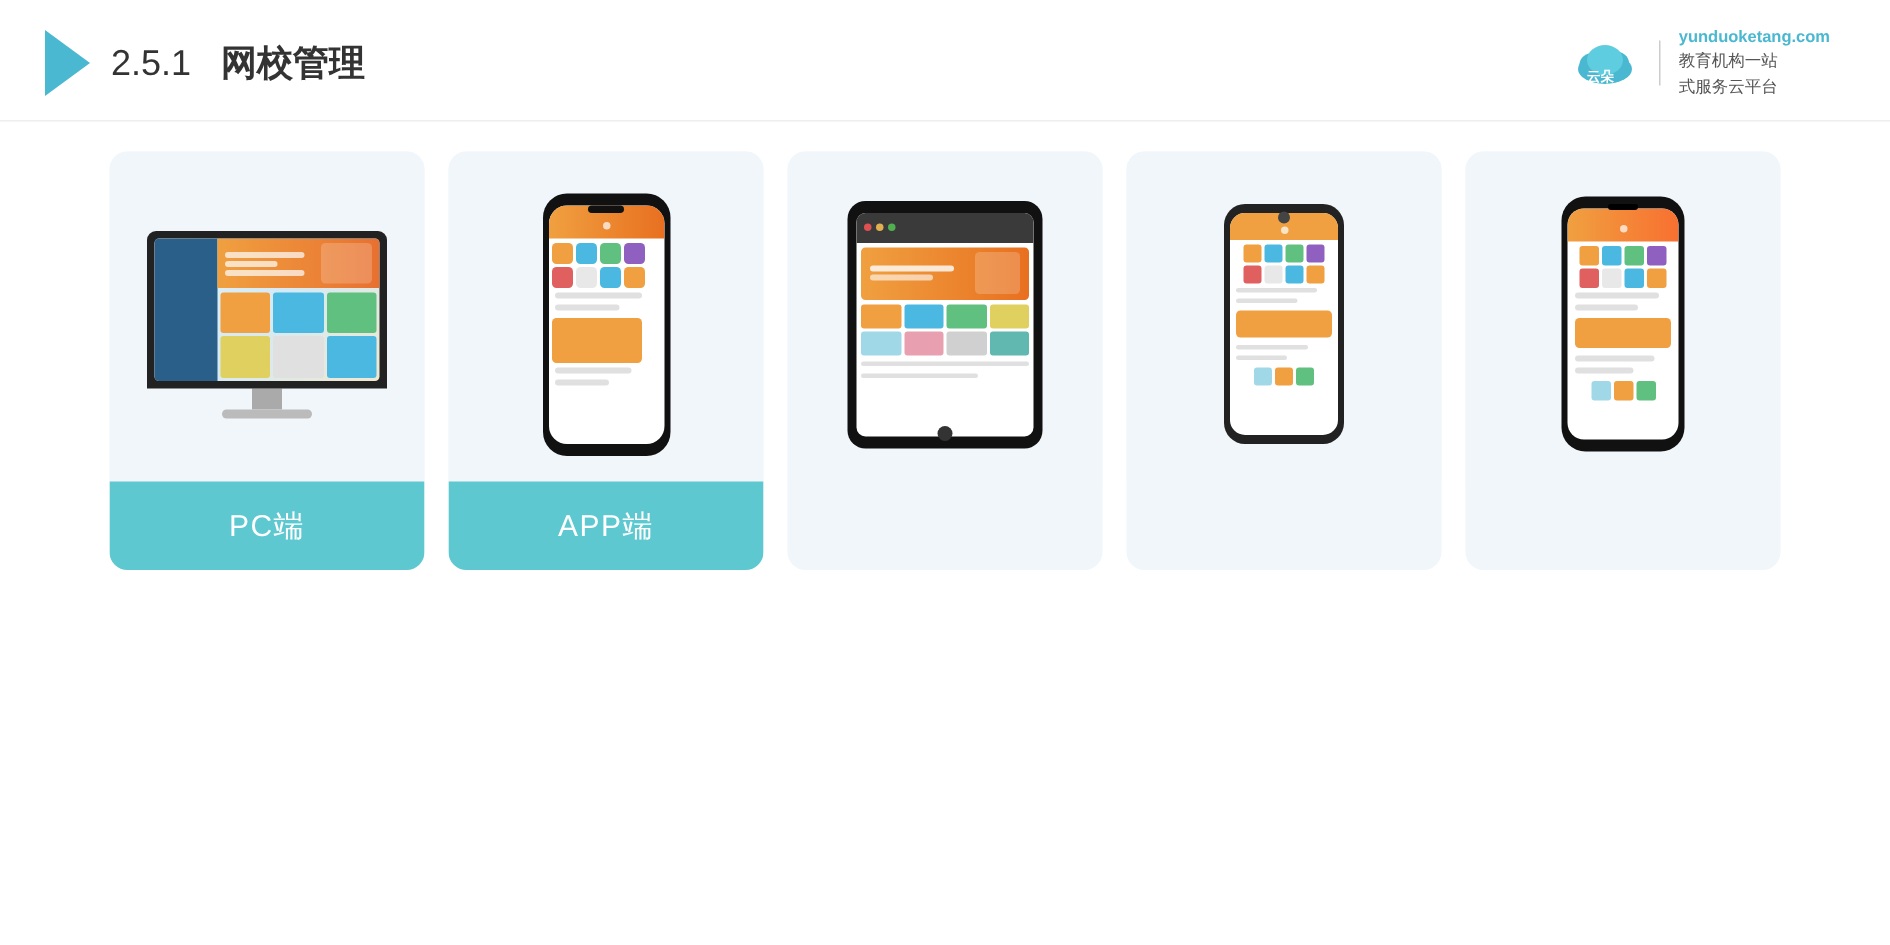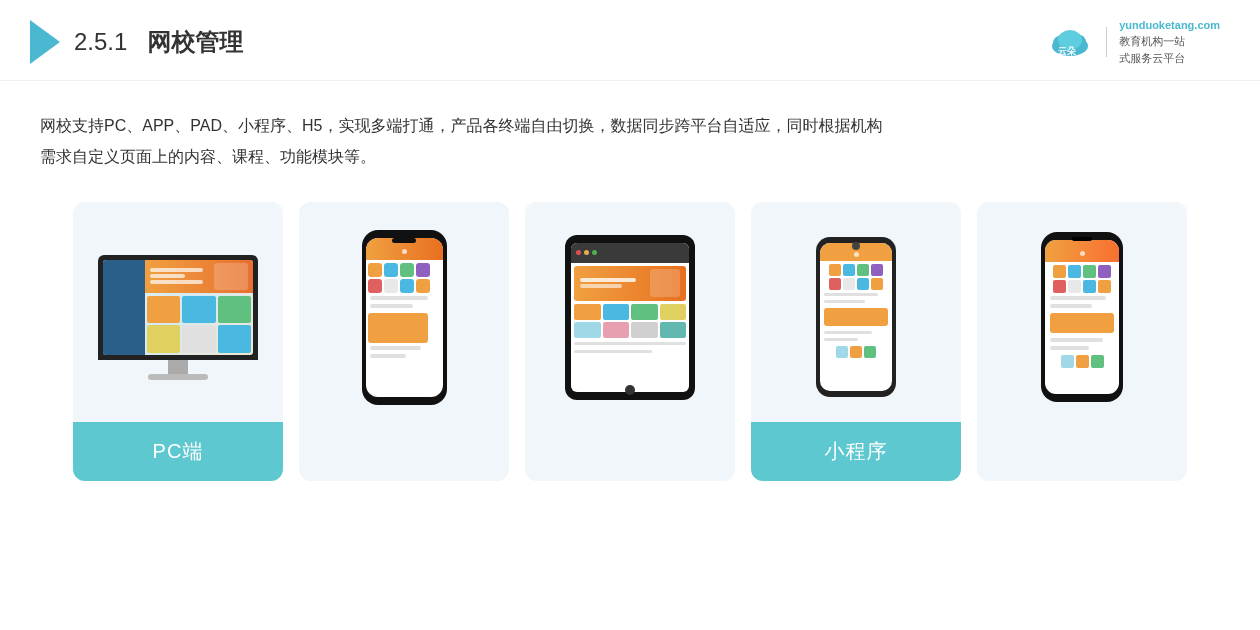--- a/index.html
+++ b/index.html
@@ -566,24 +566,20 @@
         <div class="divider-v"></div>
         <div class="brand-text-block">
           <span class="brand-url">yunduoketang.com</span>
           <span class="brand-slogan">教育机构一站</span>
           <span class="brand-slogan">式服务云平台</span>
         </div>
       </div>
     </div>
   </div>
 
-  <div class="description">
-    <p>网校支持PC、APP、PAD、小程序、H5，实现多端打通，产品各终端自由切换，数据同步跨平台自适应，同时根据机构</p>
-    <p>需求自定义页面上的内容、课程、功能模块等。</p>
-  </div>
 
   <div class="cards-section">
 
     <div class="device-card">
       <div class="card-image-area">
         <div class="pc-monitor">
           <div class="monitor-body">
             <div class="monitor-screen">
               <div class="monitor-left-sidebar"></div>
               <div class="monitor-banner">
@@ -636,20 +632,21 @@
               <div class="phone-text-line" style="width:60%"></div>
               <div class="phone-row" style="margin-top:2px">
                 <div class="phone-icon-box p-orange" style="width:60px;height:30px;border-radius:3px"></div>
               </div>
               <div class="phone-text-line" style="width:70%"></div>
               <div class="phone-text-line" style="width:50%"></div>
             </div>
           </div>
         </div>
       </div>
+      <div class="card-label">APP端</div>
     </div>
 
     <div class="device-card">
       <div class="card-image-area">
         <div class="pad-mockup">
           <div class="pad-home-btn"></div>
           <div class="pad-screen">
             <div class="pad-screen-header">
               <div class="pad-dot pd-red"></div>
               <div class="pad-dot pd-yellow"></div>
@@ -709,21 +706,20 @@
               <div class="sp-text" style="width:50%"></div>
               <div class="sp-icon-row" style="margin-top:2px">
                 <div class="sp-icon p-lightblue" style="background:#a0d8e8"></div>
                 <div class="sp-icon p-orange"></div>
                 <div class="sp-icon p-green"></div>
               </div>
             </div>
           </div>
         </div>
       </div>
-      <div class="card-label">小程序</div>
     </div>
 
     <div class="device-card">
       <div class="card-image-area">
         <div class="h5-phone">
           <div class="h5-notch"></div>
           <div class="h5-screen">
             <div class="h5-header">
               <div class="white-dot"></div>
             </div>

